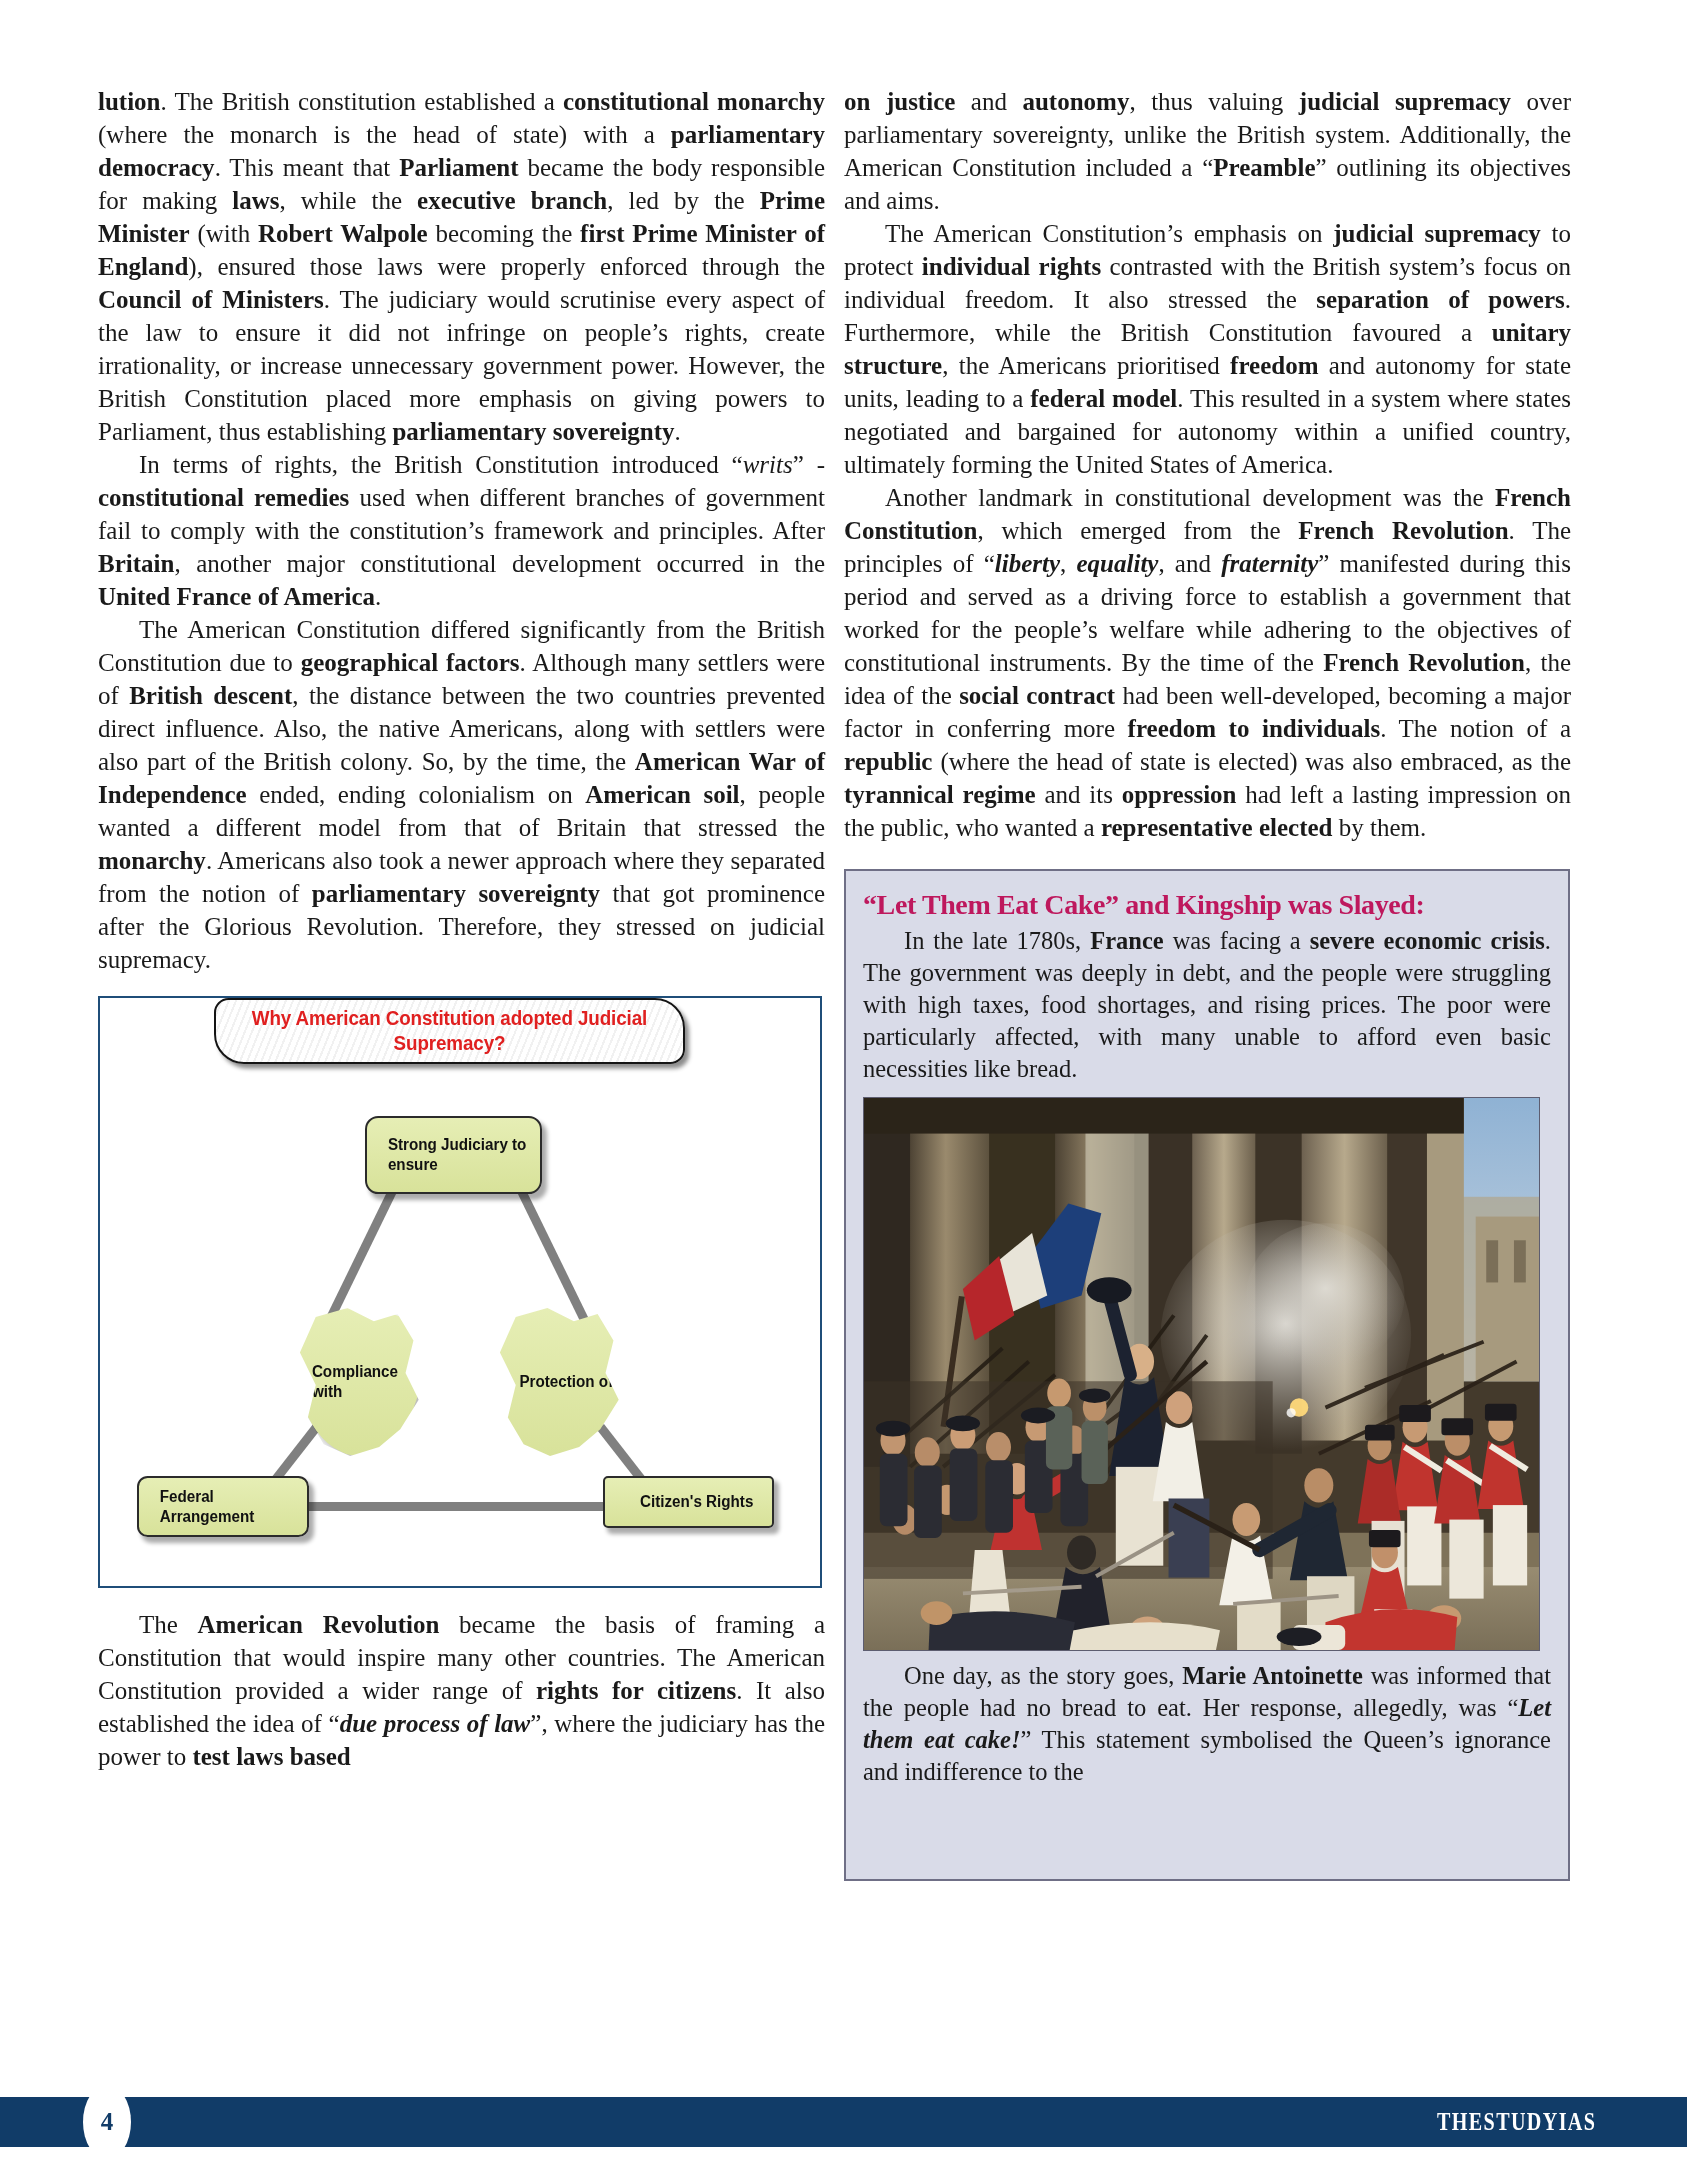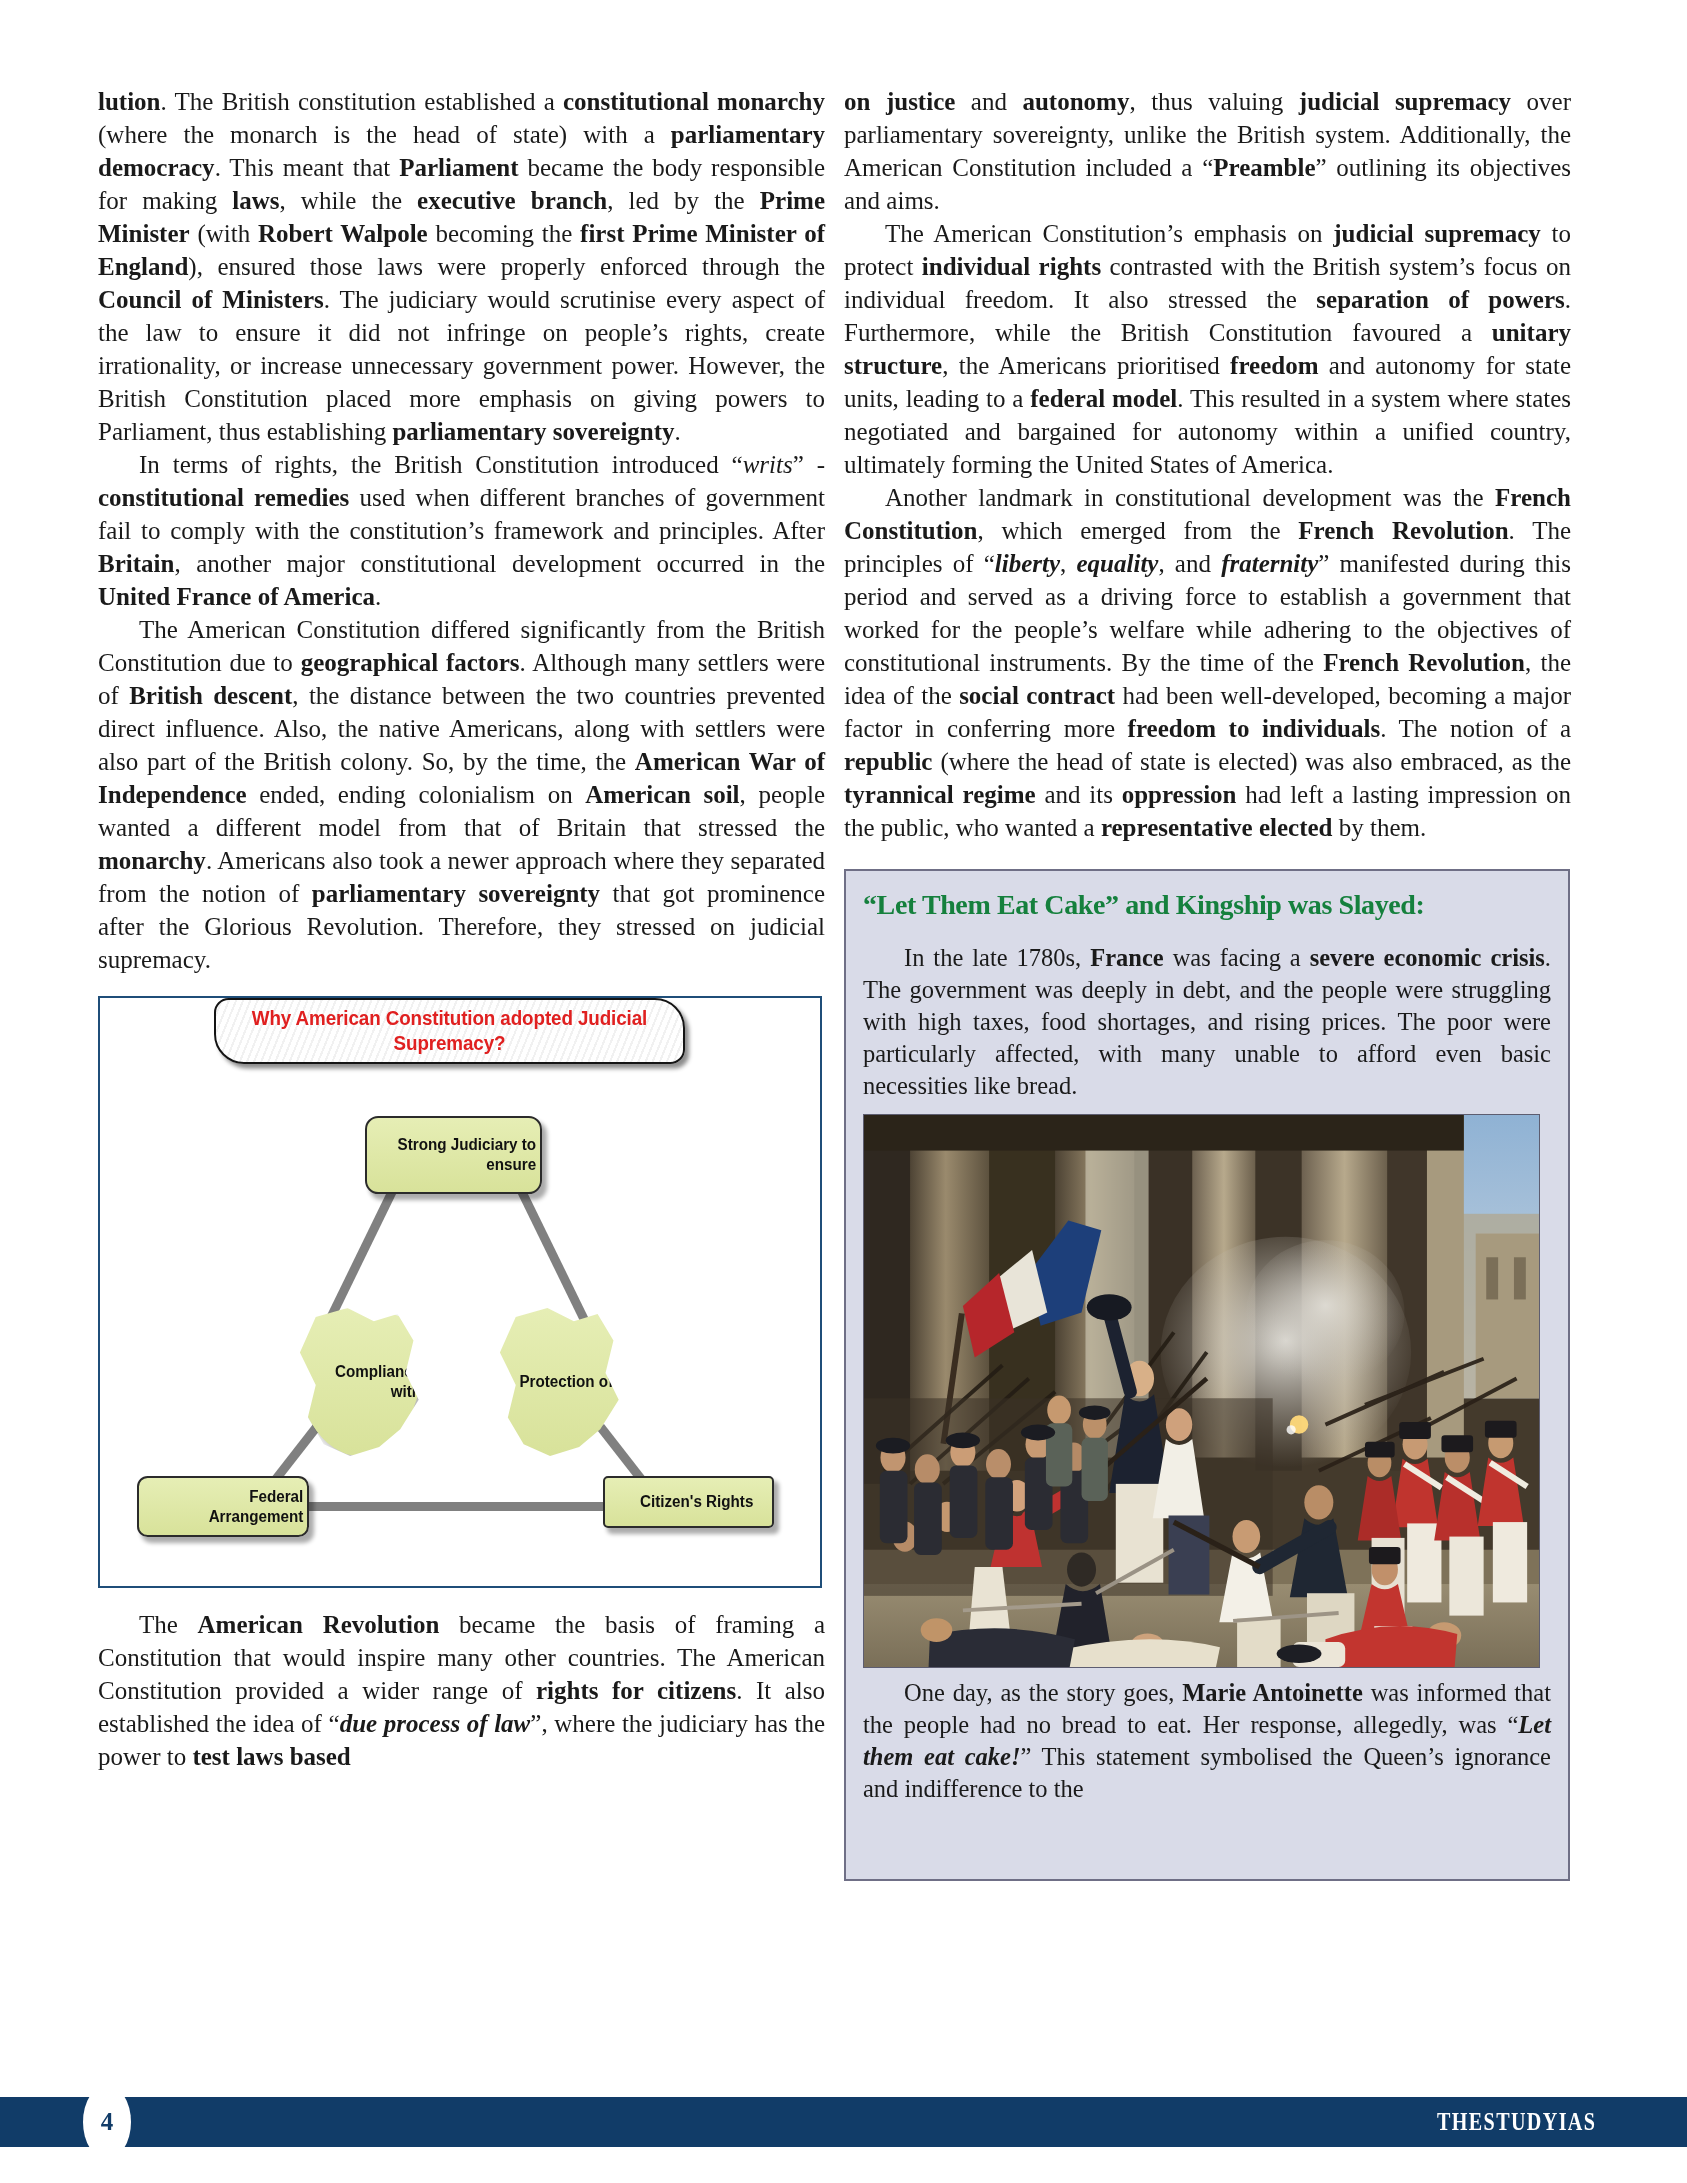--- a/index.html
+++ b/index.html
@@ -90,21 +90,21 @@
   }
 
   .node {
     position: absolute;
     background: #dfe8a8;
     border: 2px solid #2b2b2b;
     box-shadow: 4.6px 5.3px 4.6px rgba(0,0,0,0.33);
     display: flex;
     align-items: center;
     justify-content: center;
-    text-align: right;
+    text-align: left;
     box-sizing: border-box;
     z-index: 3;
     padding-left: 17px;
   }
   .node span {
     font-family: "Liberation Sans", "DejaVu Sans", sans-serif;
     font-weight: 700;
     font-size: 16px;
     line-height: 20px;
     color: #111111;
@@ -164,22 +164,22 @@
     background: #d9dbe8;
     box-sizing: border-box;
     padding: 17px 17px 9.3px 17px;
     height: 1012px;
     overflow: hidden;
   }
   .blue-title {
     font-size: 28px;
     line-height: 33px;
     font-weight: 700;
-    color: #15803d;
-    margin: 0 0 21px 0;
+    color: #be185d;
+    margin: 0 0 4px 0;
     letter-spacing: -0.4px;
     white-space: nowrap;
   }
   .blue-box p.body { font-size: 24.5px; line-height: 32px; }
 
   
   .painting {
     position: relative;
     width: 677px;
     height: 554px;

